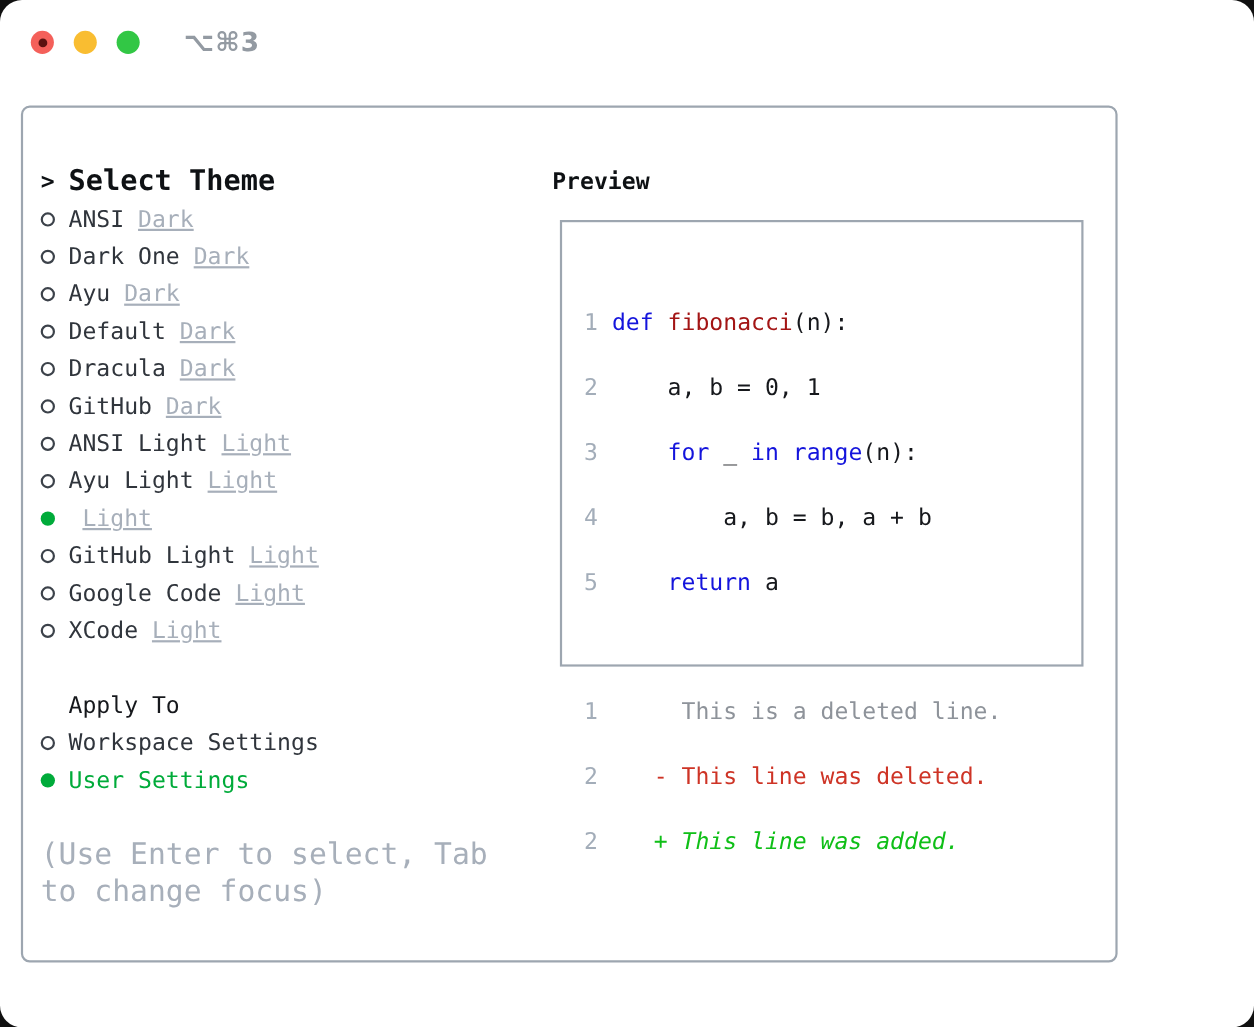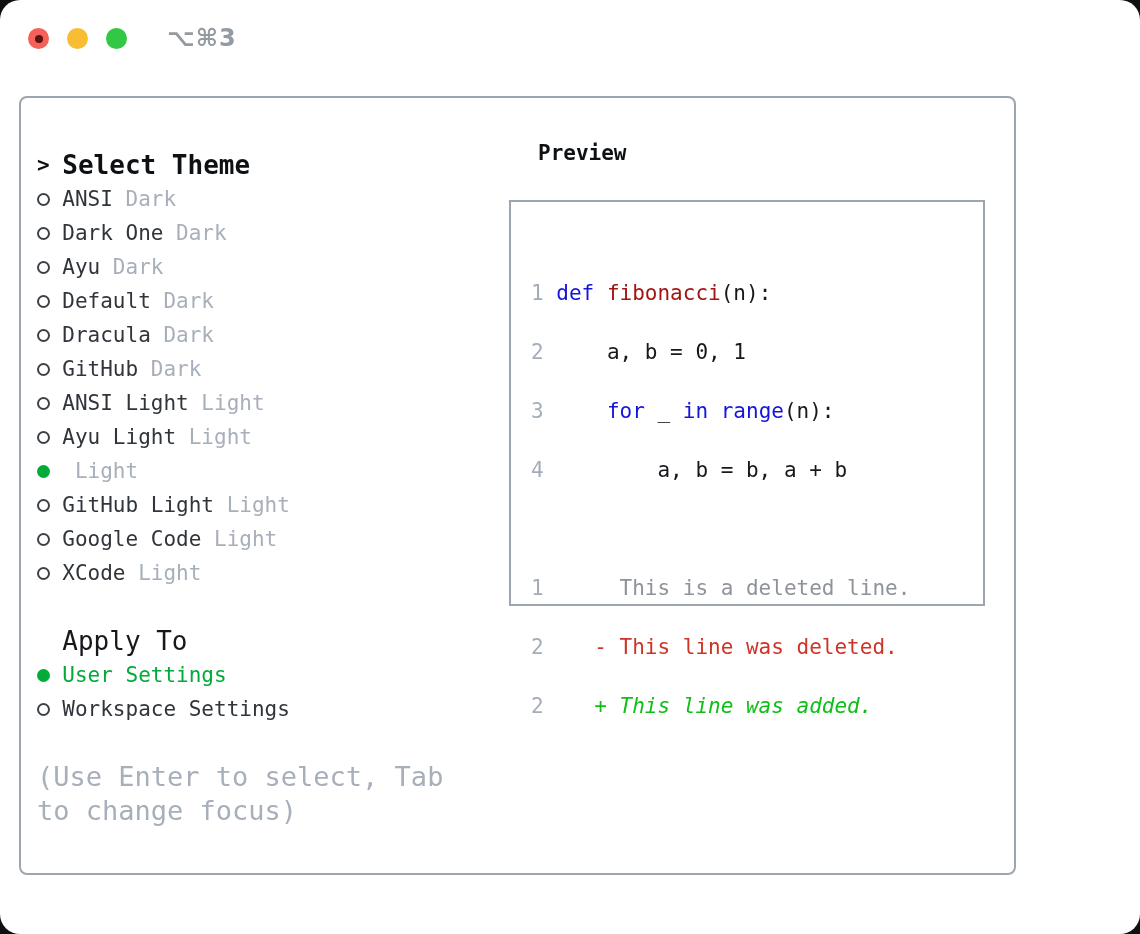--- a/index.html
+++ b/index.html
@@ -21,30 +21,30 @@
   .panel{position:absolute;left:19px;top:96px;width:997px;height:779px;
       box-sizing:border-box;border:2px solid var(--border,#9da6b0);border-radius:8px;background:#fff;}
   .mono{font-size:21px;line-height:34px;}
   
   .left-col{position:absolute;left:16px;top:50px;}
   .row{display:flex;align-items:center;height:34px;font-size:21px;
       color:var(--text,#30353c);white-space:pre;}
   .marker{width:2ch;display:flex;align-items:center;flex:none;}
   .caret{font-weight:bold;color:var(--heading,#0e1114);font-size:21px;}
   .hdr{font-weight:bold;color:var(--heading,#0e1114);font-size:26px;}
-  .subhdr{color:var(--pl,#16181c);font-size:26px;}
+  .subhdr{color:var(--pl,#16181c);font-size:21px;}
   .ring{width:13px;height:13px;box-sizing:border-box;border:2px solid #3c424a;border-radius:50%;}
   .dot{width:13px;height:13px;border-radius:50%;background:var(--green,#00ab3a);}
-  .variant{color:var(--muted,#a7afba);margin-left:1ch;}
+  .variant{color:var(--muted,#a7afba);margin-left:1ch;text-decoration:underline;}
   .row.selected .name{color:var(--green,#00ab3a);}
   .spacer{height:34px;}
   .hint{width:420px;font-size:27px;line-height:34px;color:var(--muted,#a7afba);}
   
-  .preview-label{position:absolute;left:481px;top:38px;height:34px;display:flex;align-items:center;
-      font-weight:bold;color:var(--heading,#0e1114);font-size:21px;margin-left:36px;}
+  .preview-label{position:absolute;left:481px;top:50px;height:34px;display:flex;align-items:center;
+      font-weight:bold;color:var(--heading,#0e1114);font-size:21px;}
   .preview-box{position:absolute;left:488px;top:102px;width:476px;height:406px;
       box-sizing:border-box;border:2px solid var(--border,#9da6b0);background:#fff;}
   .code{position:absolute;left:510px;top:153px;}
   .code .line{height:34px;line-height:34px;font-size:21px;white-space:pre;margin-top:25px;}
   .num{color:var(--num,#a3adb9);}
   .kw{color:var(--kw,#1414dc);}
   .fn{color:var(--fn,#a31515);}
   .pl{color:var(--pl,#16181c);}
   .ctx{color:var(--ctx,#8e939a);}
   .del{color:var(--del,#ce3426);}
@@ -86,36 +86,37 @@
           <div class="row"><span class="marker"><span class="ring"></span></span><span class="name">XCode</span><span class="variant">Light</span></div>
         </div>
 
       <div class="spacer"></div>
 
       <div class="row">
         <span class="marker"></span>
         <span class="subhdr">Apply To</span>
       </div>
       <div id="apply-rows">
+          <div class="row"><span class="marker"><span class="ring"></span></span><span class="name">Workspace Settings</span></div>
           <div class="row selected"><span class="marker"><span class="dot"></span></span><span class="name">User Settings</span></div>
-          <div class="row"><span class="marker"><span class="ring"></span></span><span class="name">Workspace Settings</span></div>
         </div>
 
       <div class="spacer"></div>
 
       <div class="hint">(Use Enter to select, Tab to change focus)</div>
     </div>
 
     <div class="preview-label">Preview</div>
     <div class="preview-box"></div>
     <div class="code" id="preview-code">
         <div class="line"><span class="num">1</span><span class="pl"> </span><span class="kw">def</span><span class="pl"> </span><span class="fn">fibonacci</span><span class="pl">(n):</span></div>
         <div class="line"><span class="num">2</span><span class="pl"> </span><span class="pl">    a, b = 0, 1</span></div>
         <div class="line"><span class="num">3</span><span class="pl"> </span><span class="pl">    </span><span class="kw">for</span><span class="pl"> _ </span><span class="kw">in</span><span class="pl"> </span><span class="kw">range</span><span class="pl">(n):</span></div>
         <div class="line"><span class="num">4</span><span class="pl"> </span><span class="pl">        a, b = b, a + b</span></div>
+        <div class="line"><span class="num">5</span><span class="pl"> </span><span class="pl">    </span><span class="kw">return</span><span class="pl"> a</span></div>
         <div class="line"></div>
         <div class="line"><span class="num">1</span><span class="pl"> </span><span class="ctx">     This is a deleted line.</span></div>
         <div class="line"><span class="num">2</span><span class="pl"> </span><span class="del">   - This line was deleted.</span></div>
         <div class="line"><span class="num">2</span><span class="pl"> </span><span class="add">   + This line was added.</span></div>
       </div>
 
   </div>
 </div>
 
 </body></html>

